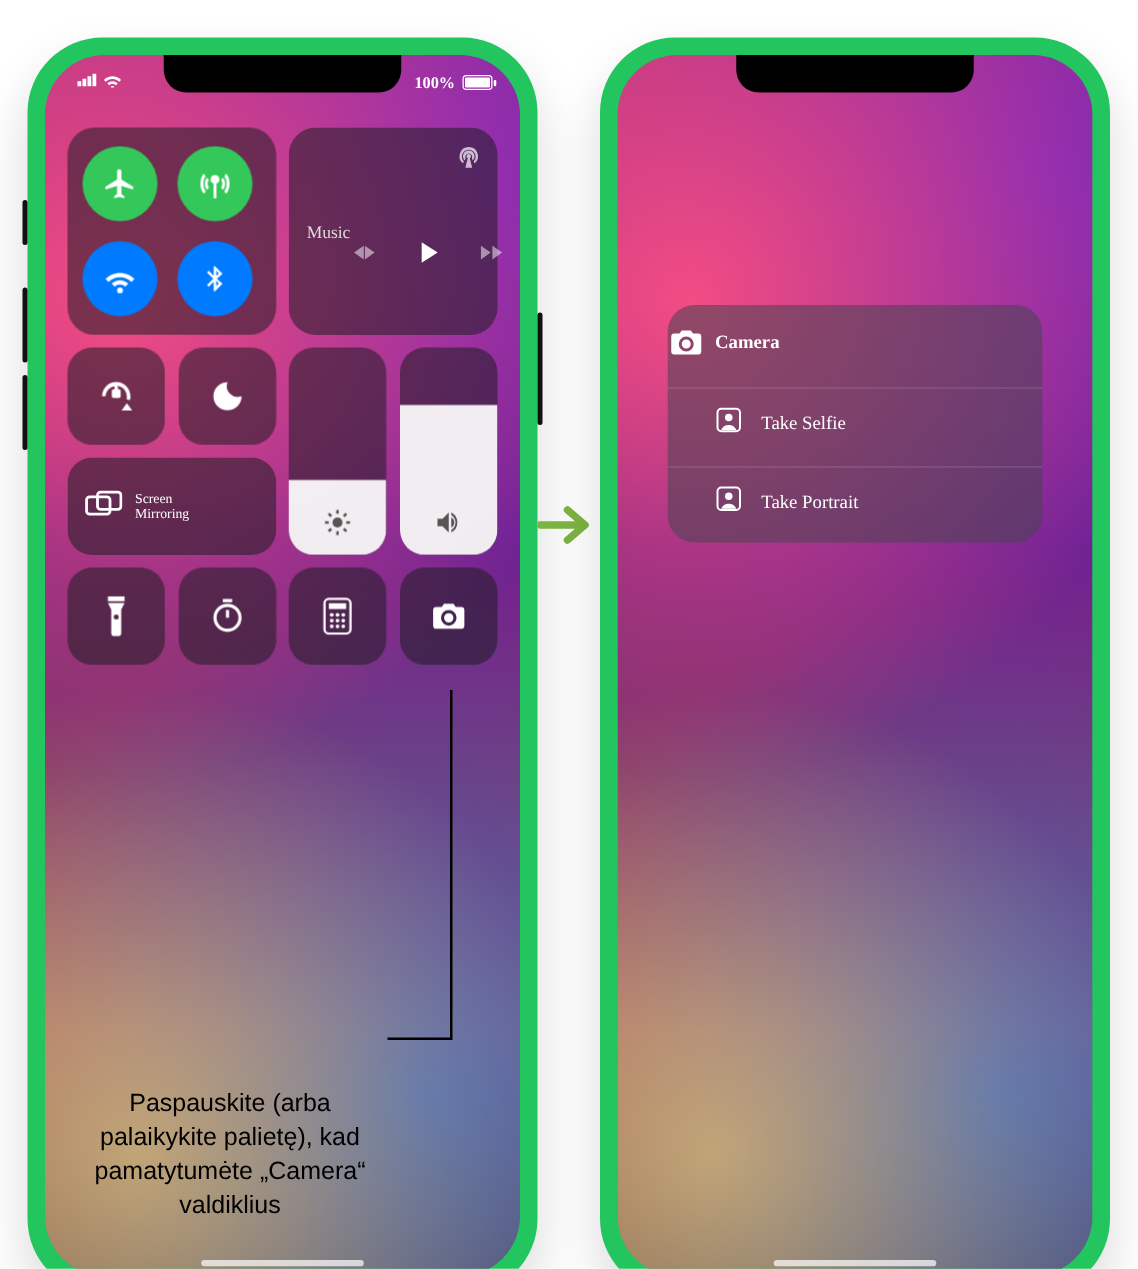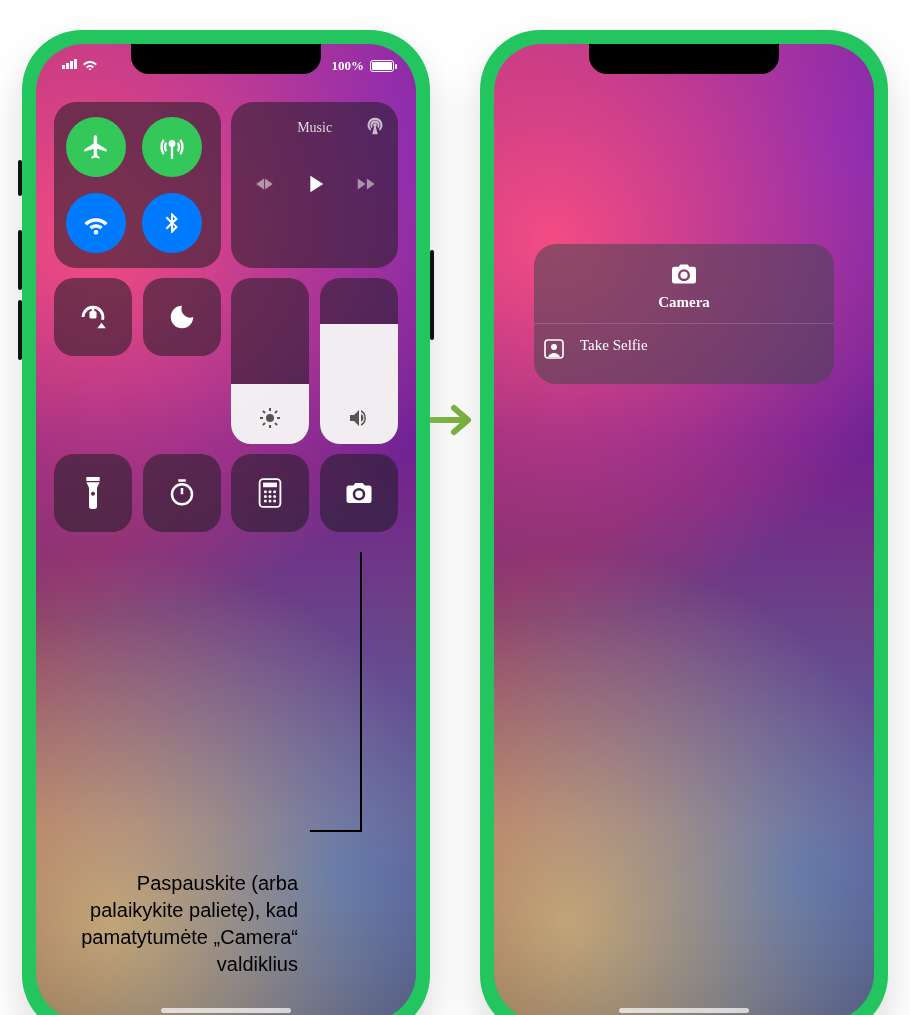--- a/index.html
+++ b/index.html
@@ -97,21 +97,21 @@
   .tile.conn { grid-column:1 / span 2; grid-row:1 / span 2; border-radius:22px;
     display:grid; grid-template-columns:1fr 1fr; grid-template-rows:1fr 1fr; padding:12px; gap:10px; }
   .conn-btn {
     width:60px; height:60px; border-radius:50%;
     display:flex; align-items:center; justify-content:center;
   }
   .conn-btn.green { background:#34c759; }
   .conn-btn.blue { background:#007aff; }
 
   .tile.music { grid-column:3 / span 2; grid-row:1 / span 2; border-radius:22px;
-    flex-direction:column; justify-content:flex-start; padding:14px; }
+    flex-direction:row; justify-content:flex-start; padding:14px; }
   .music-title { font-size:14px; color:#ddd; align-self:center; margin-top:4px; }
   .airplay-corner { position:absolute; top:12px; right:12px; }
   .music-ctrls { display:flex; gap:26px; align-items:center; margin-top:34px; color:#fff; }
 
   .tile.lock   { grid-column:1; grid-row:3; }
   .tile.dnd    { grid-column:2; grid-row:3; }
   .tile.mirror { grid-column:1 / span 2; grid-row:4; justify-content:flex-start; padding-left:14px; gap:10px; }
   .mirror-text { font-size:11px; line-height:1.1; color:#fff; }
   .tile.bright { grid-column:3; grid-row:3 / span 2; background:rgba(30,30,35,.55); position:relative; border-radius:20px; overflow:hidden;}
   .tile.vol    { grid-column:4; grid-row:3 / span 2; background:rgba(30,30,35,.55); position:relative; border-radius:20px; overflow:hidden;}
@@ -132,27 +132,28 @@
 
   
   .exp-panel {
     position:absolute; top:200px; left:40px; right:40px;
     background:rgba(70,70,80,.55);
     backdrop-filter:blur(12px);
     border-radius:22px;
     padding:18px 0 10px;
     color:#fff;
   }
-  .exp-header { display:flex; flex-direction:column; align-items:center; gap:8px; padding-bottom:12px; }
+  .exp-header { display:flex; flex-direction:row; align-items:center; gap:8px; padding-bottom:12px; }
   .exp-title { font-size:15px; font-weight:600; }
   .exp-item {
-    display:flex; align-items:flex-start; gap:14px;
-    padding:13px 8px;
+    display:flex; align-items:flex-end; gap:14px;
+    padding:13px 37px;
     border-top:1px solid rgba(255,255,255,.15);
     font-size:15px;
+    margin-top:12px;
   }
 
   
   .arrow {
     position:absolute;
     left:430px; top:395px;
     width:50px; height:50px;
   }
   .arrow svg { width:50px; height:50px; }
 
@@ -161,23 +162,23 @@
     position:absolute;
     left:360px; top:552px;
     width:2px; height:280px;
     background:#000;
   }
   .callout-line::before {
     content:""; position:absolute; bottom:0; left:-50px; width:50px; height:2px; background:#000;
   }
   .callout-text {
     position:absolute;
-    left:38px; top:870px;
+    left:54px; top:870px;
     width:260px;
-    text-align:right;
+    text-align:center;
     font-size:20px;
     line-height:1.35;
     color:#000;
   }
 
   svg { display:block; }
 </style>
 </head>
 <body>
 
@@ -260,20 +261,28 @@
           <svg width="34" height="34" viewBox="0 0 24 24">
               <path fill="#fff" d="M12 4a8 8 0 017.7 10.2l-1.9-.5A6 6 0 106 12H4a8 8 0 018-8zm-1 4V7a1 1 0 012 0v1h.5a1 1 0 011 1v3a1 1 0 01-1 1h-3a1 1 0 01-1-1V9a1 1 0 011-1H11zm7 8l3 4h-6l3-4z"></path>
             </svg>
         </div>
         <div class="tile dnd">
           <svg width="30" height="30" viewBox="0 0 24 24">
               <path fill="#fff" d="M12 3a9 9 0 109 9 7 7 0 01-9-9z"></path>
             </svg>
         </div>
 
+        <div class="tile mirror">
+          <svg width="30" height="26" viewBox="0 0 24 20">
+              <rect x="1" y="4" width="15" height="11" rx="2" fill="none" stroke="#fff" stroke-width="1.8"></rect>
+              <rect x="8" y="1" width="15" height="11" rx="2" fill="none" stroke="#fff" stroke-width="1.8"></rect>
+            </svg>
+          <div class="mirror-text" style="white-space:pre-line">Screen
+Mirroring</div>
+        </div>
 
         <div class="tile bright">
           <div class="slider-fill"></div>
           <span class="slider-icon">
             <svg width="24" height="24" viewBox="0 0 24 24">
                 <circle cx="12" cy="12" r="4" fill="#555"></circle>
                 <g stroke="#555" stroke-width="2">
                   <line x1="12" y1="2" x2="12" y2="5"></line>
                   <line x1="12" y1="19" x2="12" y2="22"></line>
                   <line x1="2" y1="12" x2="5" y2="12"></line>
@@ -352,20 +361,28 @@
           <div class="exp-title">Camera</div>
         </div>
         <div class="exp-item">
           <svg width="24" height="24" viewBox="0 0 24 24">
               <rect x="3" y="3" width="18" height="18" rx="3" fill="none" stroke="#fff" stroke-width="1.6"></rect>
               <circle cx="12" cy="10" r="3" fill="#fff"></circle>
               <path d="M6 20c1-3 4-4 6-4s5 1 6 4" fill="#fff"></path>
             </svg>
           <span>Take Selfie</span>
         </div>
+        <div class="exp-item">
+          <svg width="24" height="24" viewBox="0 0 24 24">
+              <rect x="3" y="3" width="18" height="18" rx="3" fill="none" stroke="#fff" stroke-width="1.6"></rect>
+              <circle cx="12" cy="10" r="3" fill="#fff"></circle>
+              <path d="M6 20c1-3 4-4 6-4s5 1 6 4" fill="#fff"></path>
+            </svg>
+          <span>Take Portrait</span>
+        </div>
       </div>
 
       <div class="homebar"></div>
     </div>
   </div>
 
   <div class="callout-line"></div>
   <div class="callout-text">Paspauskite (arba palaikykite palietę), kad pamatytumėte „Camera“ valdiklius</div>
 
 </div>

